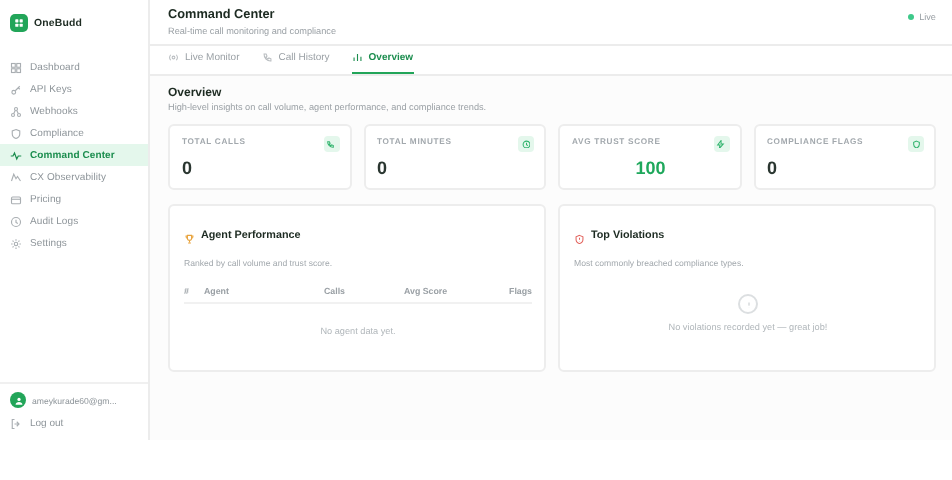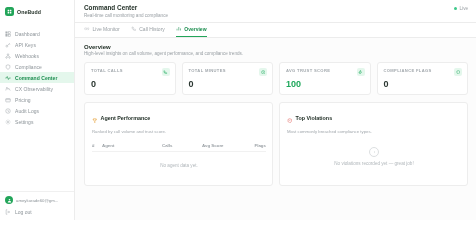--- a/index.html
+++ b/index.html
@@ -97,21 +97,21 @@
     padding: 5px 5px 5px 6px; height: 33px;
     display: flex; flex-direction: column; justify-content: space-between;
   }
   .stat-top { display: flex; align-items: flex-start; justify-content: space-between; }
   .stat-label { font-size: 4.1px; color: #a2a8ad; letter-spacing: .35px; font-weight: bold; }
   .stat-icon {
     width: 8px; height: 8px; border-radius: 2px; background: #e4f7ec;
     display: flex; align-items: center; justify-content: center; flex-shrink: 0;
   }
   .stat-value { font-size: 9px; font-weight: bold; color: #2a3630; line-height: 1; }
-  .stat-value.green { color: #1fa85c; }
+  .stat-value.green { color: #1fa85c; text-align: center; }
 
   .panels { display: flex; gap: 6px; margin-top: 7px; }
   .panel {
     flex: 1; background: #ffffff; border: 1px solid #ededed; border-radius: 3px;
     padding: 6px 6px 0 7px; height: 84px; display: flex; flex-direction: column;
   }
   .panel-head { display: flex; align-items: center; gap: 3px; }
   .panel-title { font-size: 5.4px; font-weight: bold; color: #1d2b22; }
   .panel-sub { font-size: 4.3px; color: #a2a8ad; margin-top: 2px; }
 

